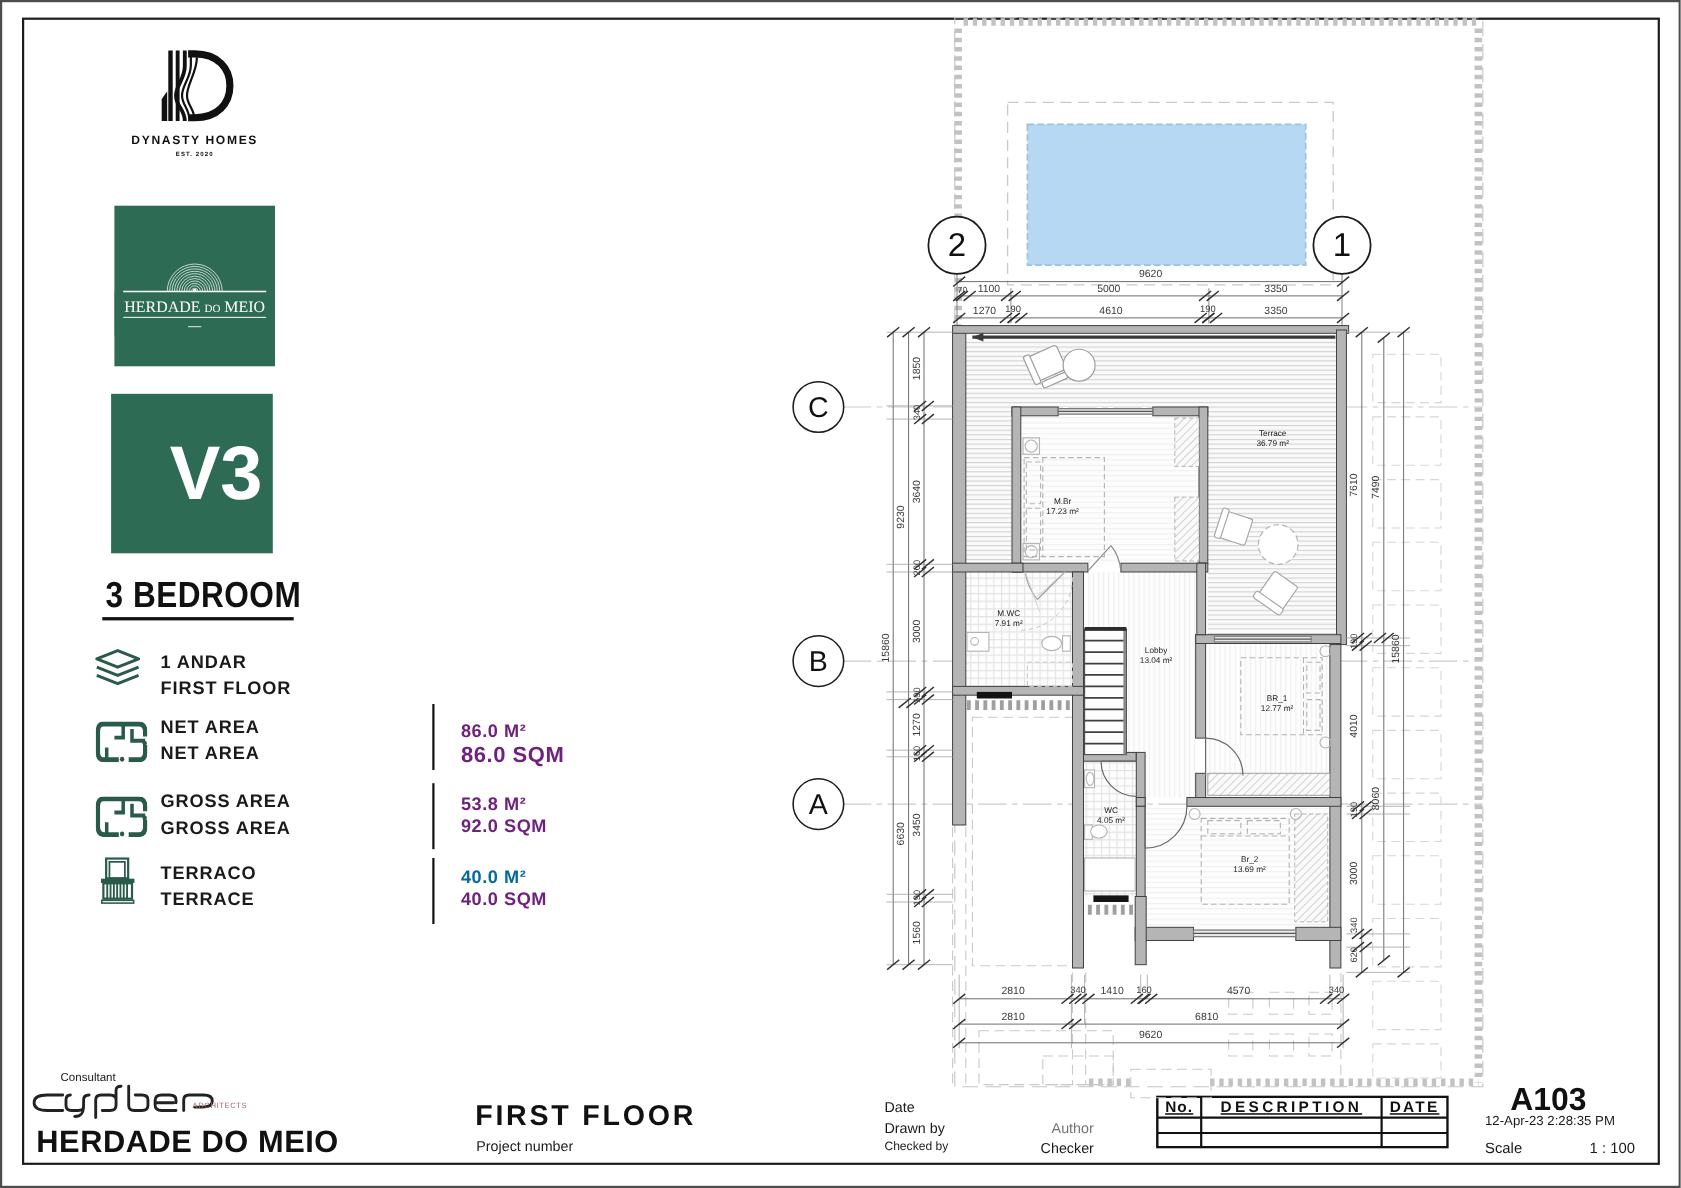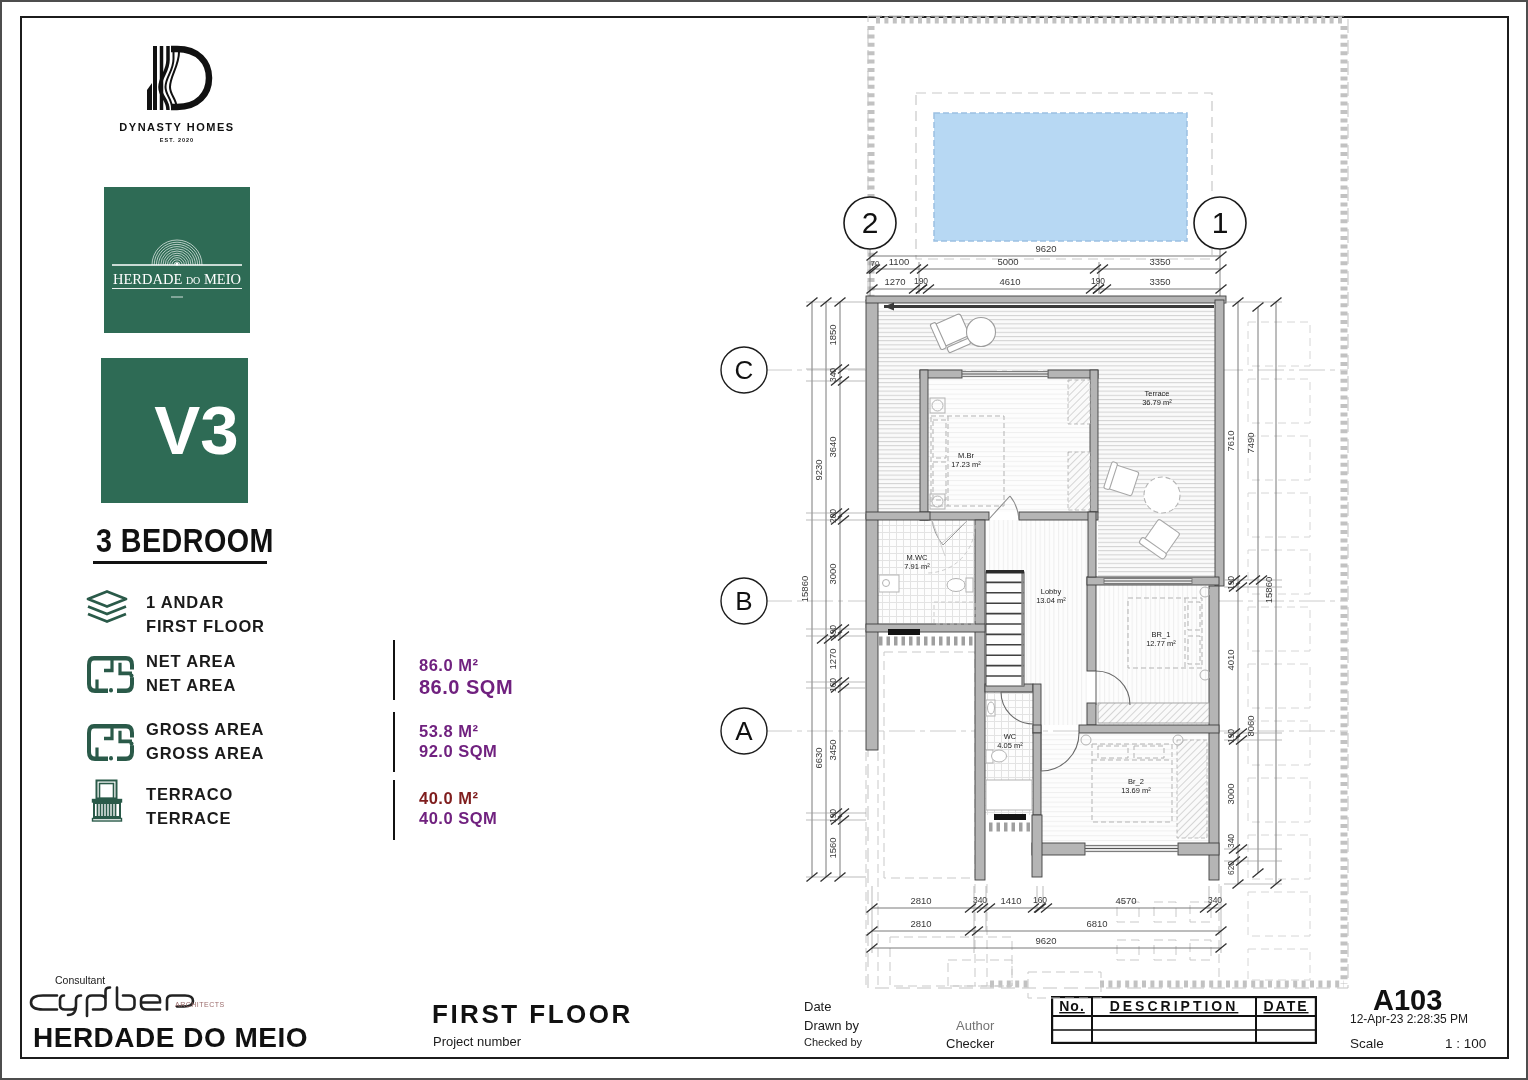--- a/index.html
+++ b/index.html
@@ -126,21 +126,21 @@
     <rect x="2.5" y="39.5" width="29" height="2.5" stroke-width="1.4"></rect>
   </g>
 </svg>
 </div>
 
 <div class="abs" style="left:146px;top:785px;font-size:16.5px;font-weight:bold;letter-spacing:0.8px;color:#1a1a1a;">TERRACO</div>
 <div class="abs" style="left:146px;top:809px;font-size:16.5px;font-weight:bold;letter-spacing:0.8px;color:#1a1a1a;">TERRACE</div>
 
 <div class="abs" style="left:393px;top:780px;width:2px;height:60px;background:#111;"></div>
 
-<div class="abs" style="left:419px;top:789px;font-size:16.5px;font-weight:bold;letter-spacing:0.5px;color:#7f1d1d;">40.0 M²</div>
+<div class="abs" style="left:419px;top:789px;font-size:16.5px;font-weight:bold;letter-spacing:0.5px;color:#0369a1;">40.0 M²</div>
 <div class="abs" style="left:419px;top:809px;font-size:16.5px;font-weight:bold;letter-spacing:0.5px;color:#70217F;">40.0 SQM</div>
 
 <div class="abs" style="left:36px;top:974px;font-size:10.5px;color:#1a1a1a;margin-left:19px;">Consultant</div>
 
 <div class="abs" style="left:27px;top:985px;">
 <svg width="215" height="36" viewBox="0 0 215 36">
   <g fill="none" stroke="#222222" stroke-width="2.6" stroke-linecap="round">
     <path d="M30 10.5 L16 10.5 C7 10.5 4 13 4 17.5 C4 22 7 24.5 16 24.5 L30 24.5"></path>
     <path d="M37 10.5 C34 10.5 33 12 33 15 L33 20 C33 23 34.5 24.5 38 24.5 L44 24.5 C48 24.5 49 23 49 20 L49 15 C49 12.5 50 10.5 54 10.5 M49 20 C49 27 47 30 41 30"></path>
     <path d="M60 31 L60 15 C60 12 61.5 10.5 65 10.5 L73 10.5 C77 10.5 78.5 12 78.5 15 L78.5 20 C78.5 23 77 24.5 73 24.5 L66 24.5 M78.5 14 L78.5 6 C78.5 3.5 80 2.5 83 2.5"></path>

